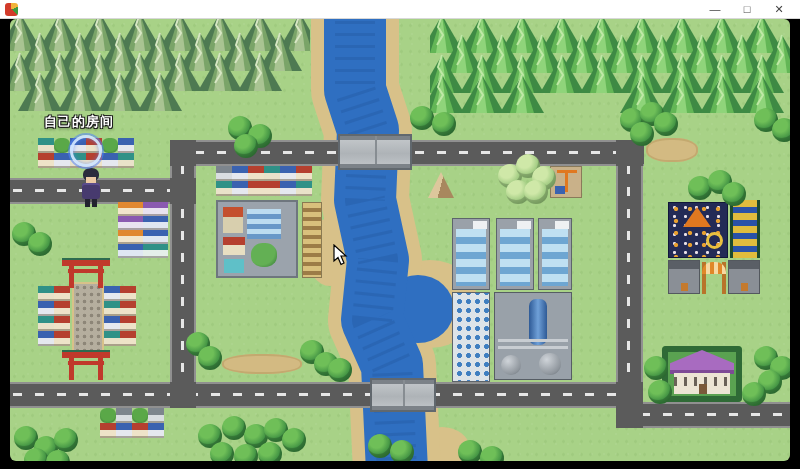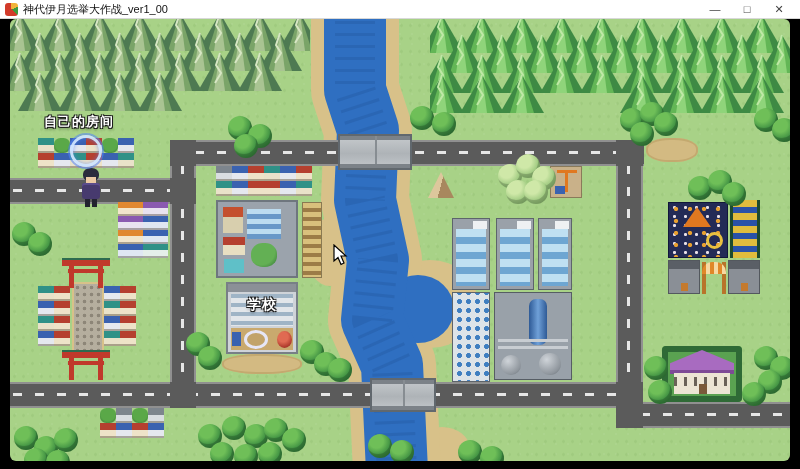--- a/index.html
+++ b/index.html
@@ -171,21 +171,20 @@
 
   .cursor{position:absolute;z-index:99;}
 </style>
 </head>
 <body>
 
 <div class="stage">
 
   <div class="titlebar">
     <div class="app-icon"></div>
-    <div class="title-text">神代伊月选举大作战_ver1_00</div>
     <div class="win-controls">
       <div class="win-btn">—</div>
       <div class="win-btn">□</div>
       <div class="win-btn">✕</div>
     </div>
   </div>
 
   <div class="game">
     <div class="map">
 
@@ -383,29 +382,20 @@
       </div>
       <div class="cityblock" style="left:206px;top:181px;width:82px;height:78px">
         <div class="bldg" style="left:5px;top:5px;width:20px;height:26px;background:linear-gradient(#c4502e 0 10px,#d8cfae 10px)"></div>
         <div class="bldg" style="left:29px;top:7px;width:34px;height:30px;background:repeating-linear-gradient(180deg,#bcdcf0 0 5px,#6898c8 5px 10px)"></div>
         <div class="bldg" style="left:5px;top:35px;width:22px;height:18px;background:linear-gradient(#b5402f 0 8px,#e8dfc2 8px)"></div>
         <div class="bldg" style="left:33px;top:41px;width:26px;height:24px;border-radius:45%;background:radial-gradient(circle at 40% 35%,#63b054 60%,#2f6f36)"></div>
         <div class="bldg" style="left:6px;top:57px;width:20px;height:14px;background:#5fc0c8"></div>
       </div>
       <div class="fields" style="left:292px;top:183px;width:20px;height:76px"></div>
 
-      <div class="school" style="left:216px;top:263px;width:72px;height:72px">
-        <div class="roofband"></div>
-          <div class="winrows"></div>
-        <div class="yard"></div>
-          <div class="ring"></div>
-          <div class="redtree"></div>
-          <div class="sign"></div>
-        <div class="map-label" style="left:50%;top:12px;transform:translateX(-50%);font-size:14px">学校</div>
-      </div>
 
       <div class="tent-obj" style="left:418px;top:153px"></div>
       <div class="construction" style="left:540px;top:147px">
         <div class="crane"></div>
           <div class="jib"></div>
           <div class="blk"></div>
       </div>
 
       <div class="tower" style="left:442px;top:199px;width:38px;height:72px">
           <div class="cap"></div>

